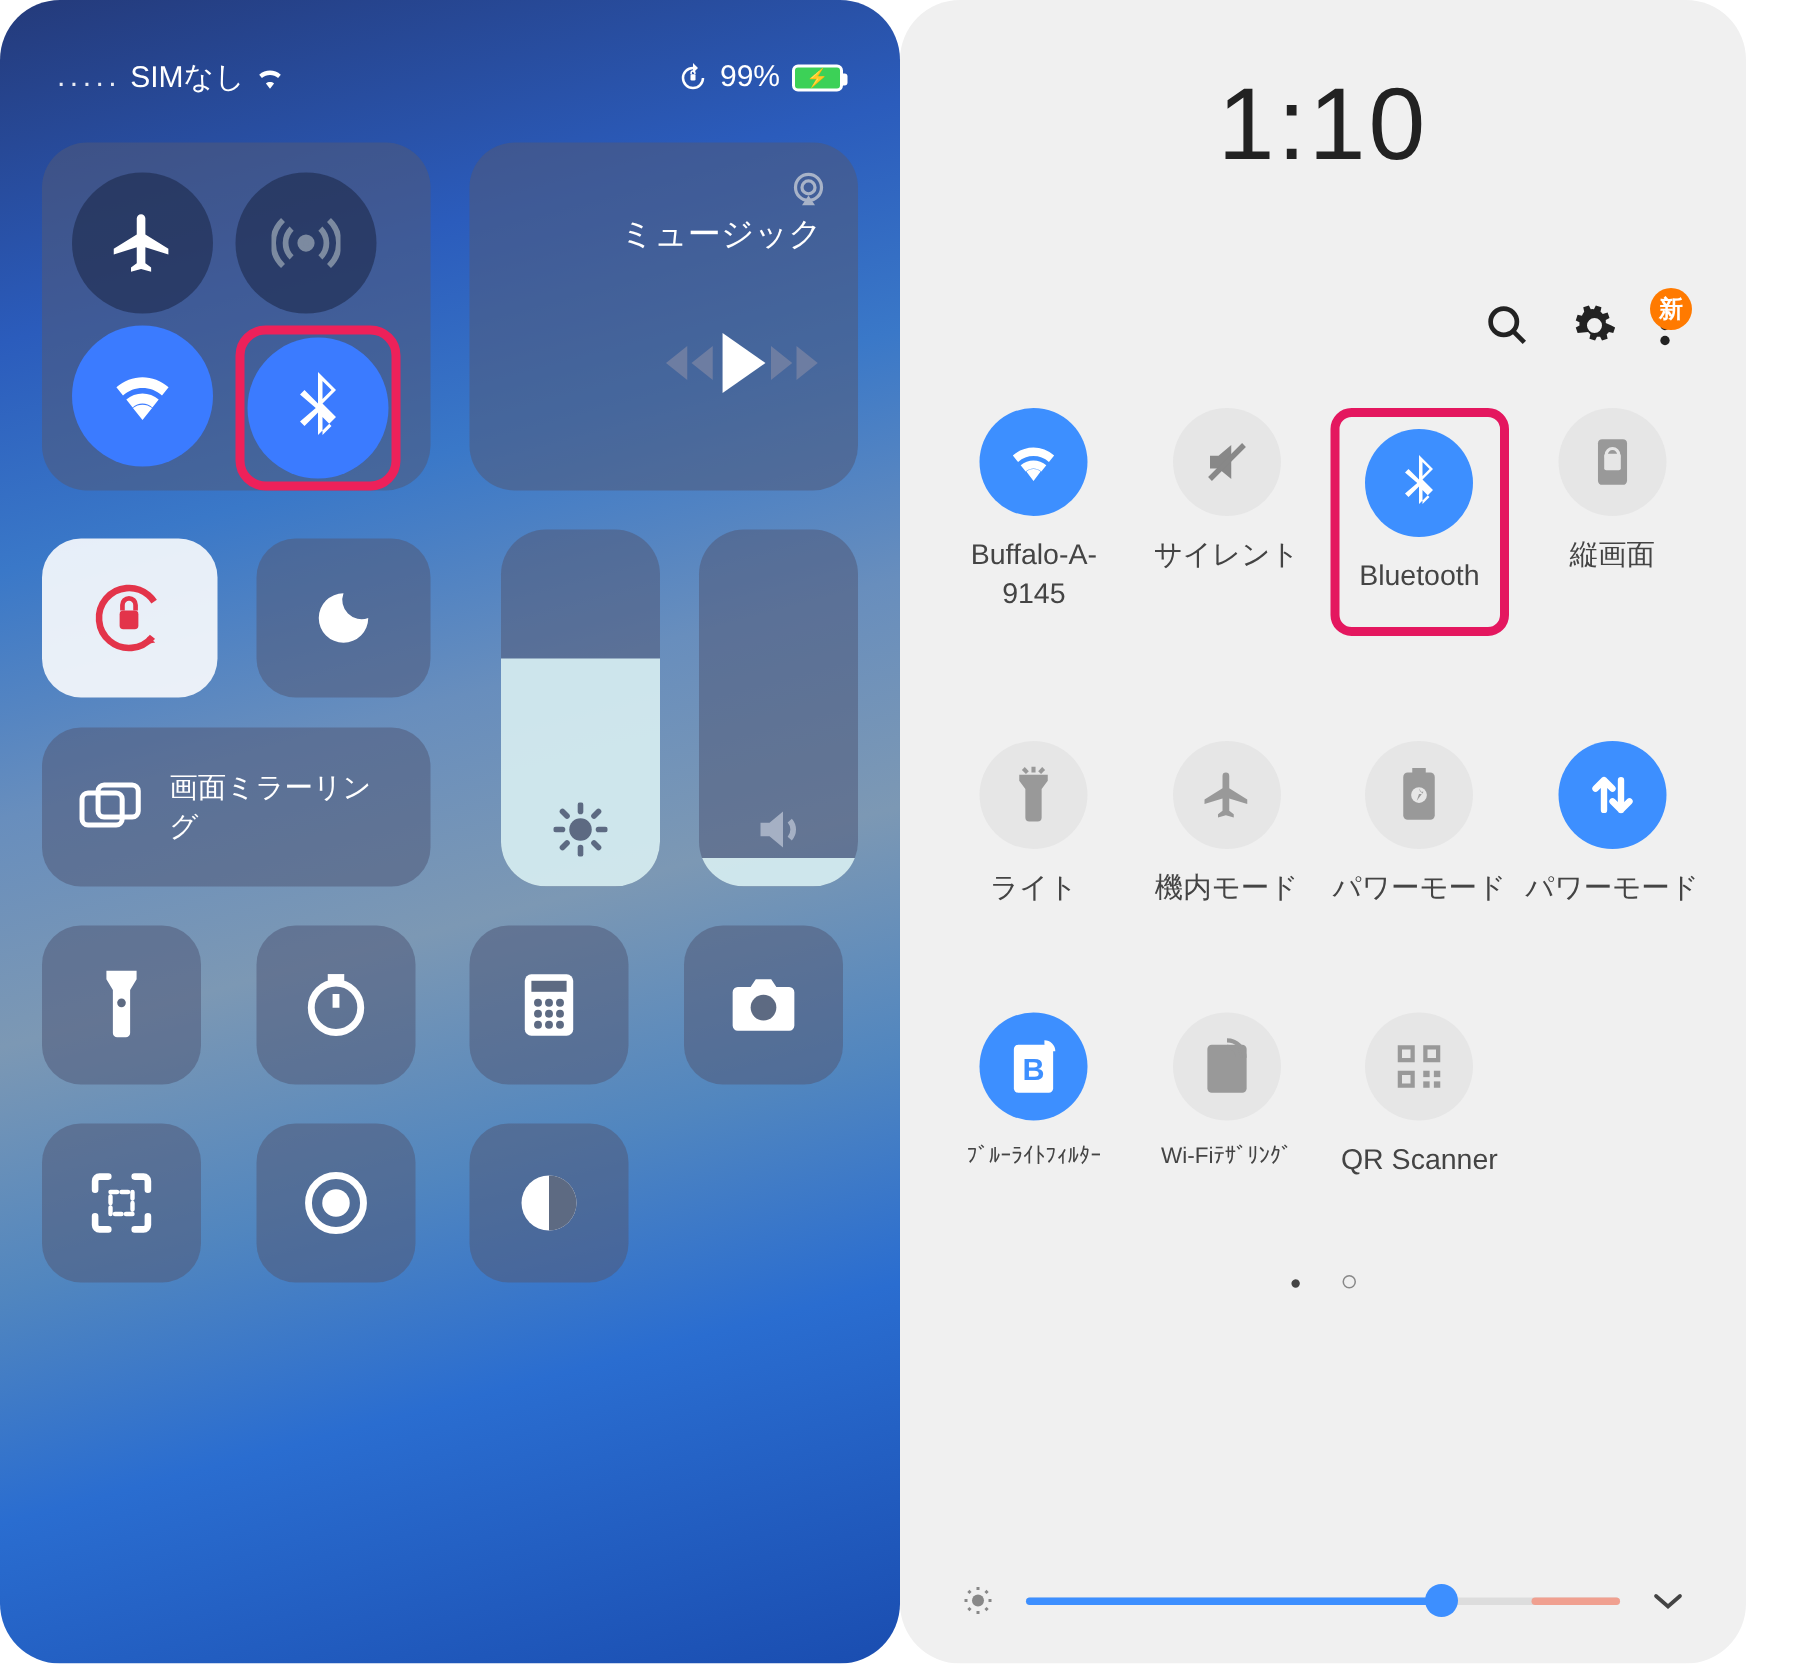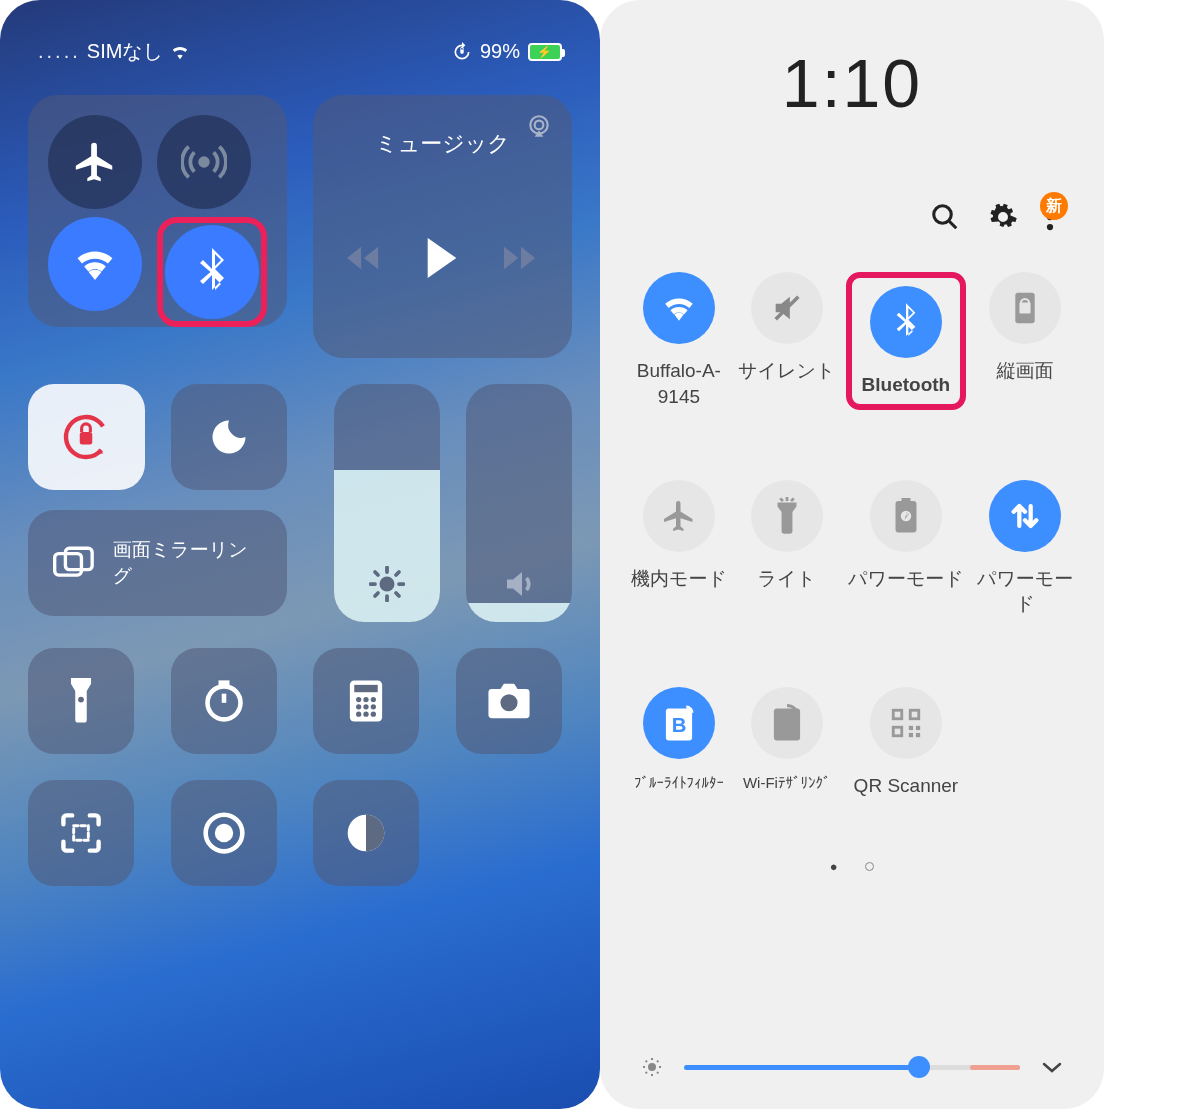--- a/index.html
+++ b/index.html
@@ -28,52 +28,52 @@
   .batt { display:inline-flex; align-items:center; }
   .batt-pill { width:34px;height:18px;border:2px solid #fff;border-radius:4px;position:relative;background:#3cd157;}
   .batt-pill::after{content:'';position:absolute;right:-5px;top:4px;width:3px;height:8px;background:#fff;border-radius:0 2px 2px 0;}
   .bolt {position:absolute;left:50%;top:50%;transform:translate(-50%,-50%);font-size:12px;color:#fff;}
   .ios-grid { margin-top:20px; display:grid; grid-template-columns:1fr 1fr; gap:26px; }
   .tile { background:rgba(80,90,120,0.55); border-radius:30px; position:relative; }
   .conn { padding:20px; display:grid; grid-template-columns:1fr 1fr; grid-template-rows:1fr 1fr; gap:8px; height:232px;}
   .conn .btn { width:94px;height:94px;border-radius:50%; display:flex;align-items:center;justify-content:center; background:rgba(30,45,80,0.65); }
   .conn .btn.active { background:#3b7bff; }
   .conn .btn.wifi-on { background:#3b7bff; }
-  .music { height:263px; padding:12px; display:flex; flex-direction:column; }
+  .music { height:232px; padding:24px; display:flex; flex-direction:column;align-items:flex-end; }
   .music .airplay { position:absolute; top:18px; right:20px; }
   .music .title { text-align:center; font-size:22px; margin-top:22px;font-weight:500;}
   .music .controls { flex:1; display:flex; align-items:center; justify-content:space-around; margin-top:10px;}
   .small-tile { height:106px; display:flex; align-items:center; justify-content:center; border-radius:26px;}
   .row2 { display:grid; grid-template-columns:1fr 1fr; gap:26px; }
   .lock-tile { background:rgba(255,255,255,0.88); }
   .mirror { height:106px; display:flex; align-items:center; gap:18px; padding:0 24px; font-size:19px;border-radius:26px; }
   .slider { width:106px; height:238px; border-radius:30px; background:rgba(80,90,120,0.55); position:relative; overflow:hidden;}
   .slider .fill { position:absolute; bottom:0; left:0; right:0; background:rgba(230,255,255,0.82); }
   .slider .icon { position:absolute; left:50%; transform:translateX(-50%); bottom:20px; }
   .sliders { display:flex; gap:26px; justify-content:flex-end;}
   .row3 { display:grid; grid-template-columns:repeat(4,1fr); gap:26px; margin-top:26px;}
   .sq { width:106px;height:106px;border-radius:26px;background:rgba(80,90,120,0.55);display:flex;align-items:center;justify-content:center;}
   .highlight { border:6px solid #ed215a; border-radius:20px; padding:2px;}
   .hl-wrap { display:inline-block; }
   svg { display:block; }
   
   .android {
-    width:504px; height:100%; background:#f0f0f0; color:#222; position:relative; border-radius:40px; padding:30px 30px 20px;
+    width:564px; height:100%; background:#f0f0f0; color:#222; position:relative; border-radius:40px; padding:30px 30px 20px;
   }
   .and-time { text-align:center; font-size:68px; font-weight:300; letter-spacing:2px; margin-top:14px;}
   .and-date { text-align:center; font-size:28px; color:#666; margin-top:12px; }
   .and-tools { display:flex; justify-content:flex-end; gap:28px; align-items:center; margin-top:80px; padding-right:20px;}
   .and-tools .badge { width:28px;height:28px;border-radius:50%;background:#ff7a00;color:#fff;font-size:16px;display:flex;align-items:center;justify-content:center;font-weight:600;}
   .qs-grid { margin-top:40px; display:grid; grid-template-columns:repeat(4,1fr); row-gap:70px; column-gap:10px; }
   .qs { display:flex; flex-direction:column; align-items:center; gap:14px; }
   .qs .circ { width:72px;height:72px;border-radius:50%;background:#e6e6e6;display:flex;align-items:center;justify-content:center; }
   .qs .circ.on { background:#3d8fff; }
   .qs .lbl { font-size:19px; color:#444; text-align:center; line-height:1.35; }
   .qs .lbl.small { font-size:15px; }
-  .hl-and { border:6px solid #e4175f; border-radius:14px; padding:8px 10px 6px;font-weight:bold; }
+  .hl-and { border:6px solid #e4175f; border-radius:14px; padding:8px 10px 20px; }
   .pager { text-align:center; margin-top:60px; letter-spacing:12px; font-size:13px;color:#444;}
   .pager .hollow { display:inline-block;width:9px;height:9px;border:1.5px solid #888;border-radius:50%;}
   .bright { position:absolute; bottom:30px; left:40px; right:40px; display:flex; align-items:center; gap:20px;}
   .bright .track { flex:1; height:5px; background:#ddd; border-radius:3px; position:relative;}
   .bright .track .prog { position:absolute;left:0;top:0;bottom:0;background:#3d8fff;border-radius:3px;}
   .bright .track .warn { position:absolute;top:0;bottom:0;background:#f0a090;border-radius:3px;}
   .bright .thumb { position:absolute; top:50%; transform:translate(-50%,-50%); width:22px;height:22px;border-radius:50%;background:#3d8fff;}
 </style>
 </head>
 <body>
@@ -157,21 +157,21 @@
         <span>
             <svg width="34" height="30" viewBox="0 0 24 20">
               <path fill="#6d7da2" d="M0 2l10 8-10 8V2zm12 0l10 8-10 8V2z"></path>
             </svg>
           </span>
       </div>
     </div>
   </div>
 
   <div class="ios-grid" style="margin-top:26px;">
-    <div style="display:flex;flex-direction:column;gap:20px;">
+    <div style="display:flex;flex-direction:column;gap:20px;justify-content:flex-end;">
       <div class="row2">
         <div class="tile small-tile lock-tile">
           <svg width="50" height="50" viewBox="0 0 40 40">
               <circle cx="20" cy="20" r="16" fill="none" stroke="#e3344a" stroke-width="3.5" stroke-dasharray="80 20" transform="rotate(40 20 20)"></circle>
               <path d="M30 30l4 3-5 1z" fill="#e3344a"></path>
               <rect x="15" y="16" width="10" height="10" rx="2" fill="#e3344a"></rect>
               <path d="M16.5 16v-3a3.5 3.5 0 1 1 7 0v3" fill="none" stroke="#e3344a" stroke-width="2.5"></path>
             </svg>
         </div>
         <div class="tile small-tile">
@@ -338,36 +338,36 @@
             <rect x="3" y="2" width="14" height="22" rx="2" fill="#999"></rect>
             <rect x="6" y="9" width="8" height="8" rx="1" fill="#e6e6e6"></rect>
             <path d="M7 11v-1.5a3 3 0 1 1 6 0V11" stroke="#e6e6e6" fill="none" stroke-width="1.5"></path>
           </svg>
         </div>
       <div class="lbl">縦画面</div>
     </div>
 
     <div class="qs">
       <div class="circ">
-          <svg width="36" height="36" viewBox="0 0 24 24">
-            <path fill="#999" d="M21 16v-2l-8-5V3.5a1.5 1.5 0 0 0-3 0V9l-8 5v2l8-2.5V19l-2 1.5V22l3.5-1 3.5 1v-1.5L13 19v-5.5l8 2.5z"></path>
-          </svg>
-        </div>
-      <div class="lbl">機内モード</div>
-    </div>
-    <div class="qs">
-      <div class="circ">
           <svg width="26" height="38" viewBox="0 0 18 28">
             <path fill="#999" d="M2 4h14v3l-3 4v14a2 2 0 0 1-2 2H7a2 2 0 0 1-2-2V11L2 7V4z"></path>
             <line x1="9" y1="0" x2="9" y2="3" stroke="#999" stroke-width="2"></line>
             <line x1="4" y1="1" x2="6" y2="3" stroke="#999" stroke-width="2"></line>
             <line x1="14" y1="1" x2="12" y2="3" stroke="#999" stroke-width="2"></line>
           </svg>
         </div>
       <div class="lbl">ライト</div>
+    </div>
+    <div class="qs">
+      <div class="circ">
+          <svg width="36" height="36" viewBox="0 0 24 24">
+            <path fill="#999" d="M21 16v-2l-8-5V3.5a1.5 1.5 0 0 0-3 0V9l-8 5v2l8-2.5V19l-2 1.5V22l3.5-1 3.5 1v-1.5L13 19v-5.5l8 2.5z"></path>
+          </svg>
+        </div>
+      <div class="lbl">機内モード</div>
     </div>
     <div class="qs">
       <div class="circ">
           <svg width="28" height="36" viewBox="0 0 18 24">
             <path fill="#999" d="M4 2h10a2 2 0 0 1 2 2v17a2 2 0 0 1-2 2H4a2 2 0 0 1-2-2V4a2 2 0 0 1 2-2z"></path>
             <rect x="6" y="0" width="6" height="3" fill="#999"></rect>
             <circle cx="9" cy="12" r="3.5" fill="#e6e6e6"></circle>
             <path d="M9 9l1.5 2.5H9l-1 3 3-4h-1.5z" fill="#999"></path>
           </svg>
         </div>

